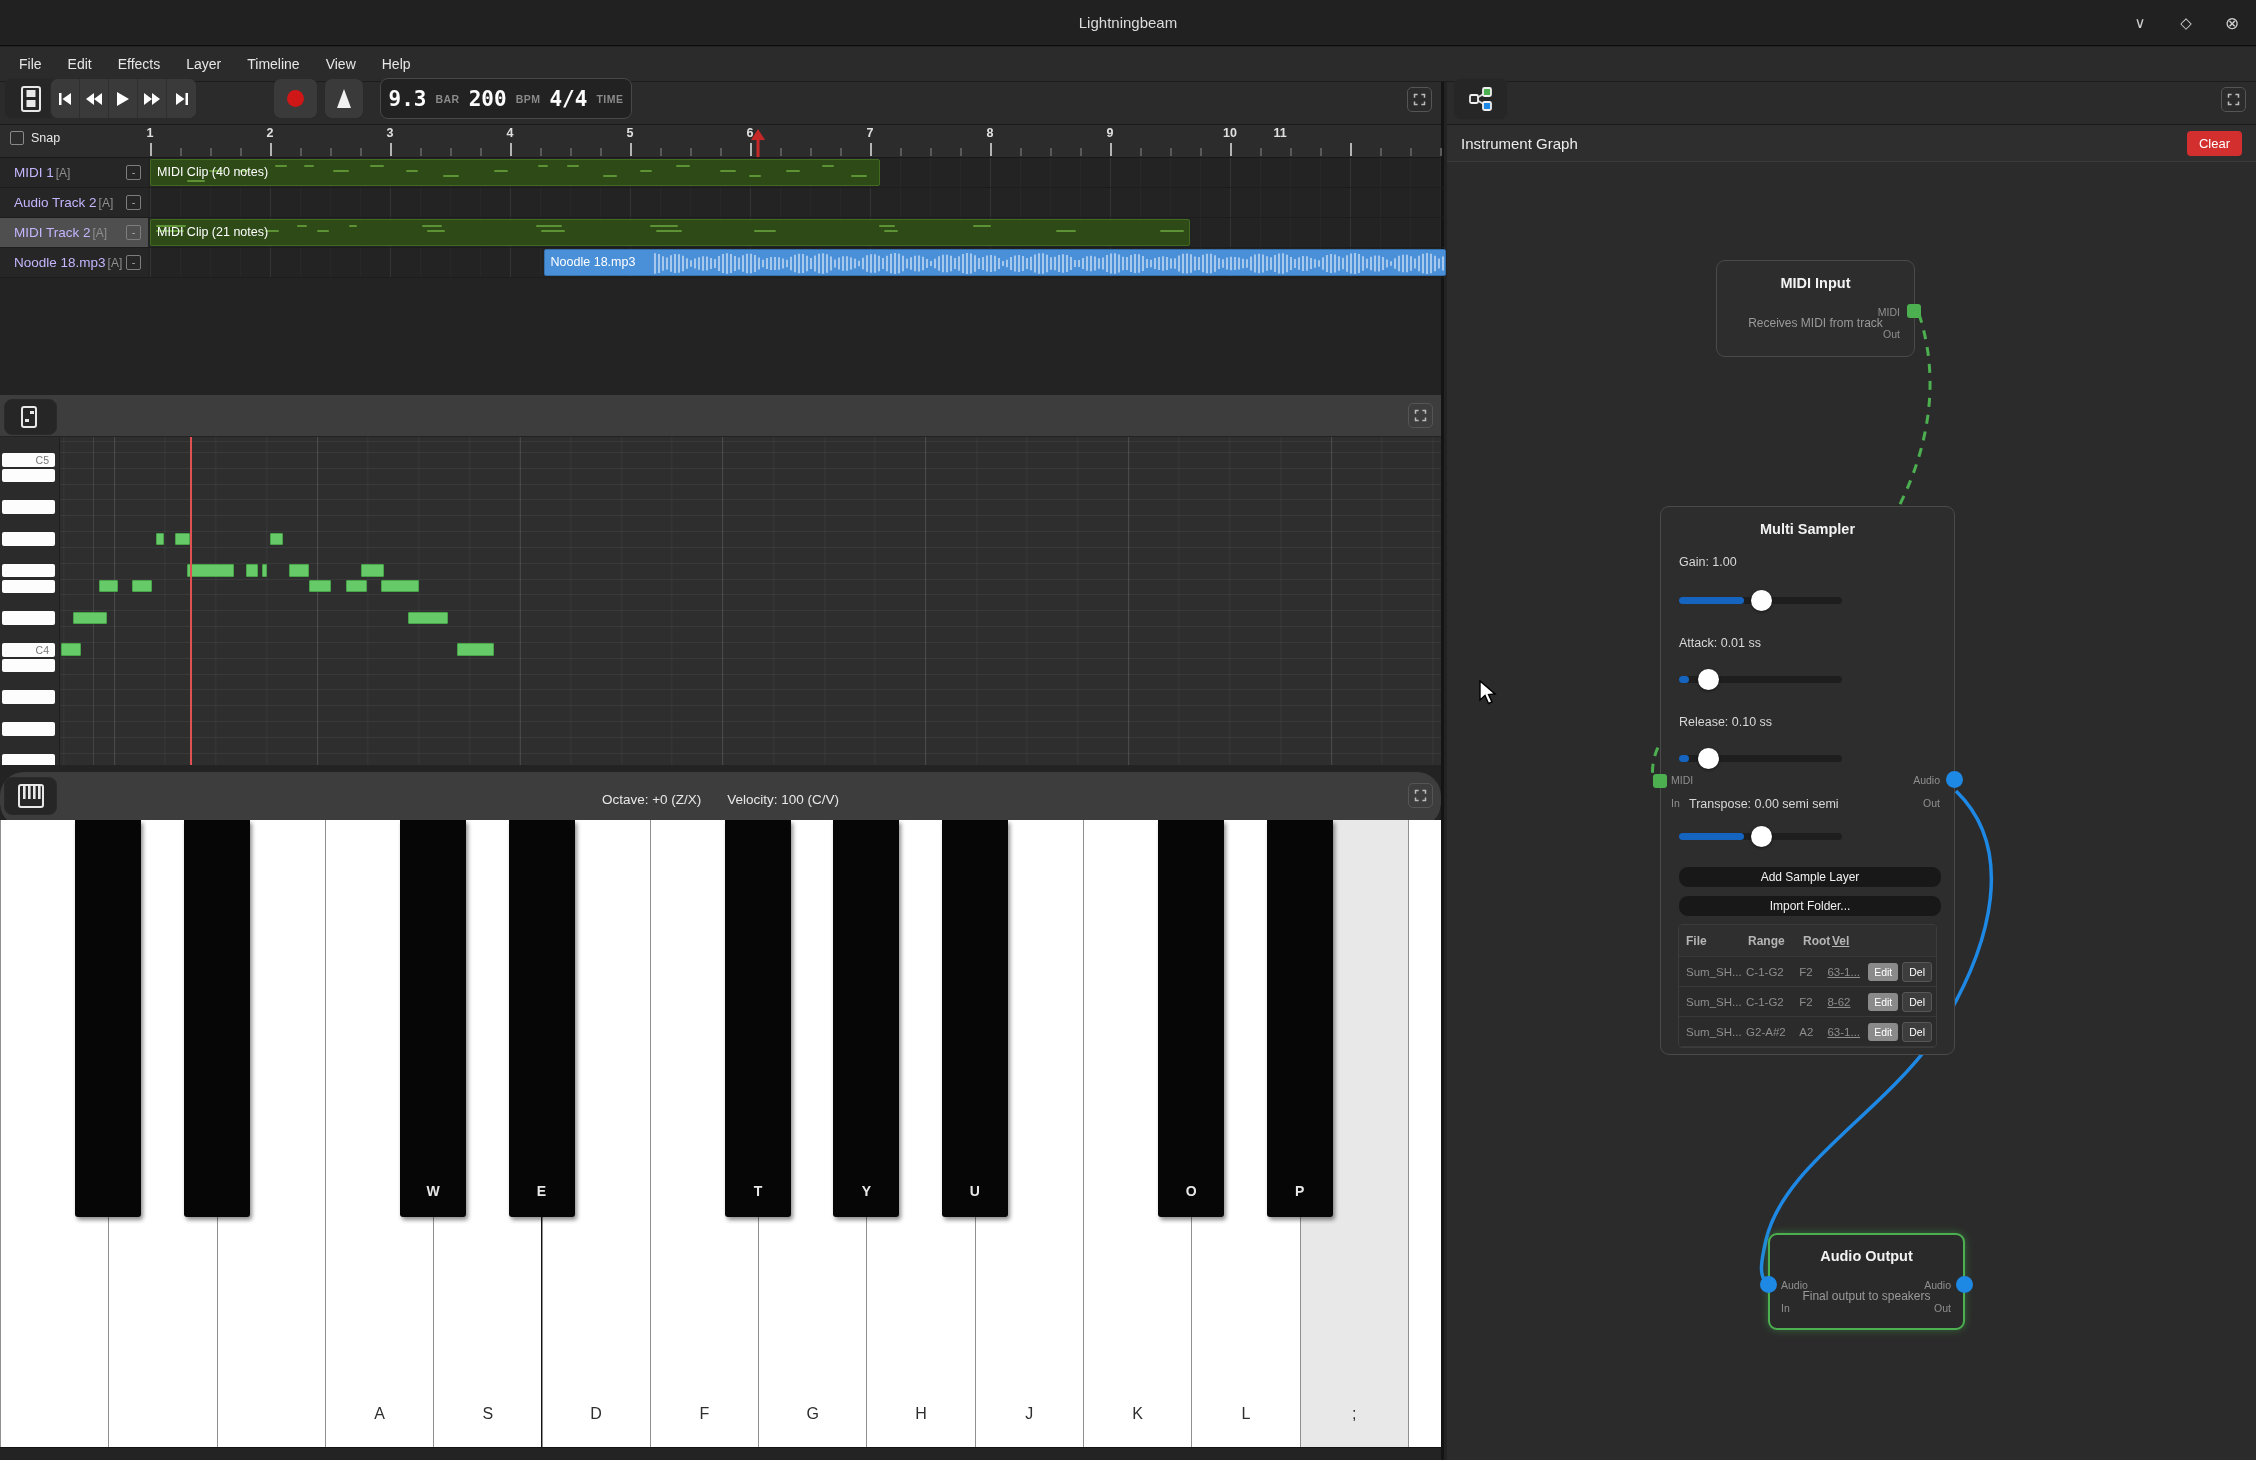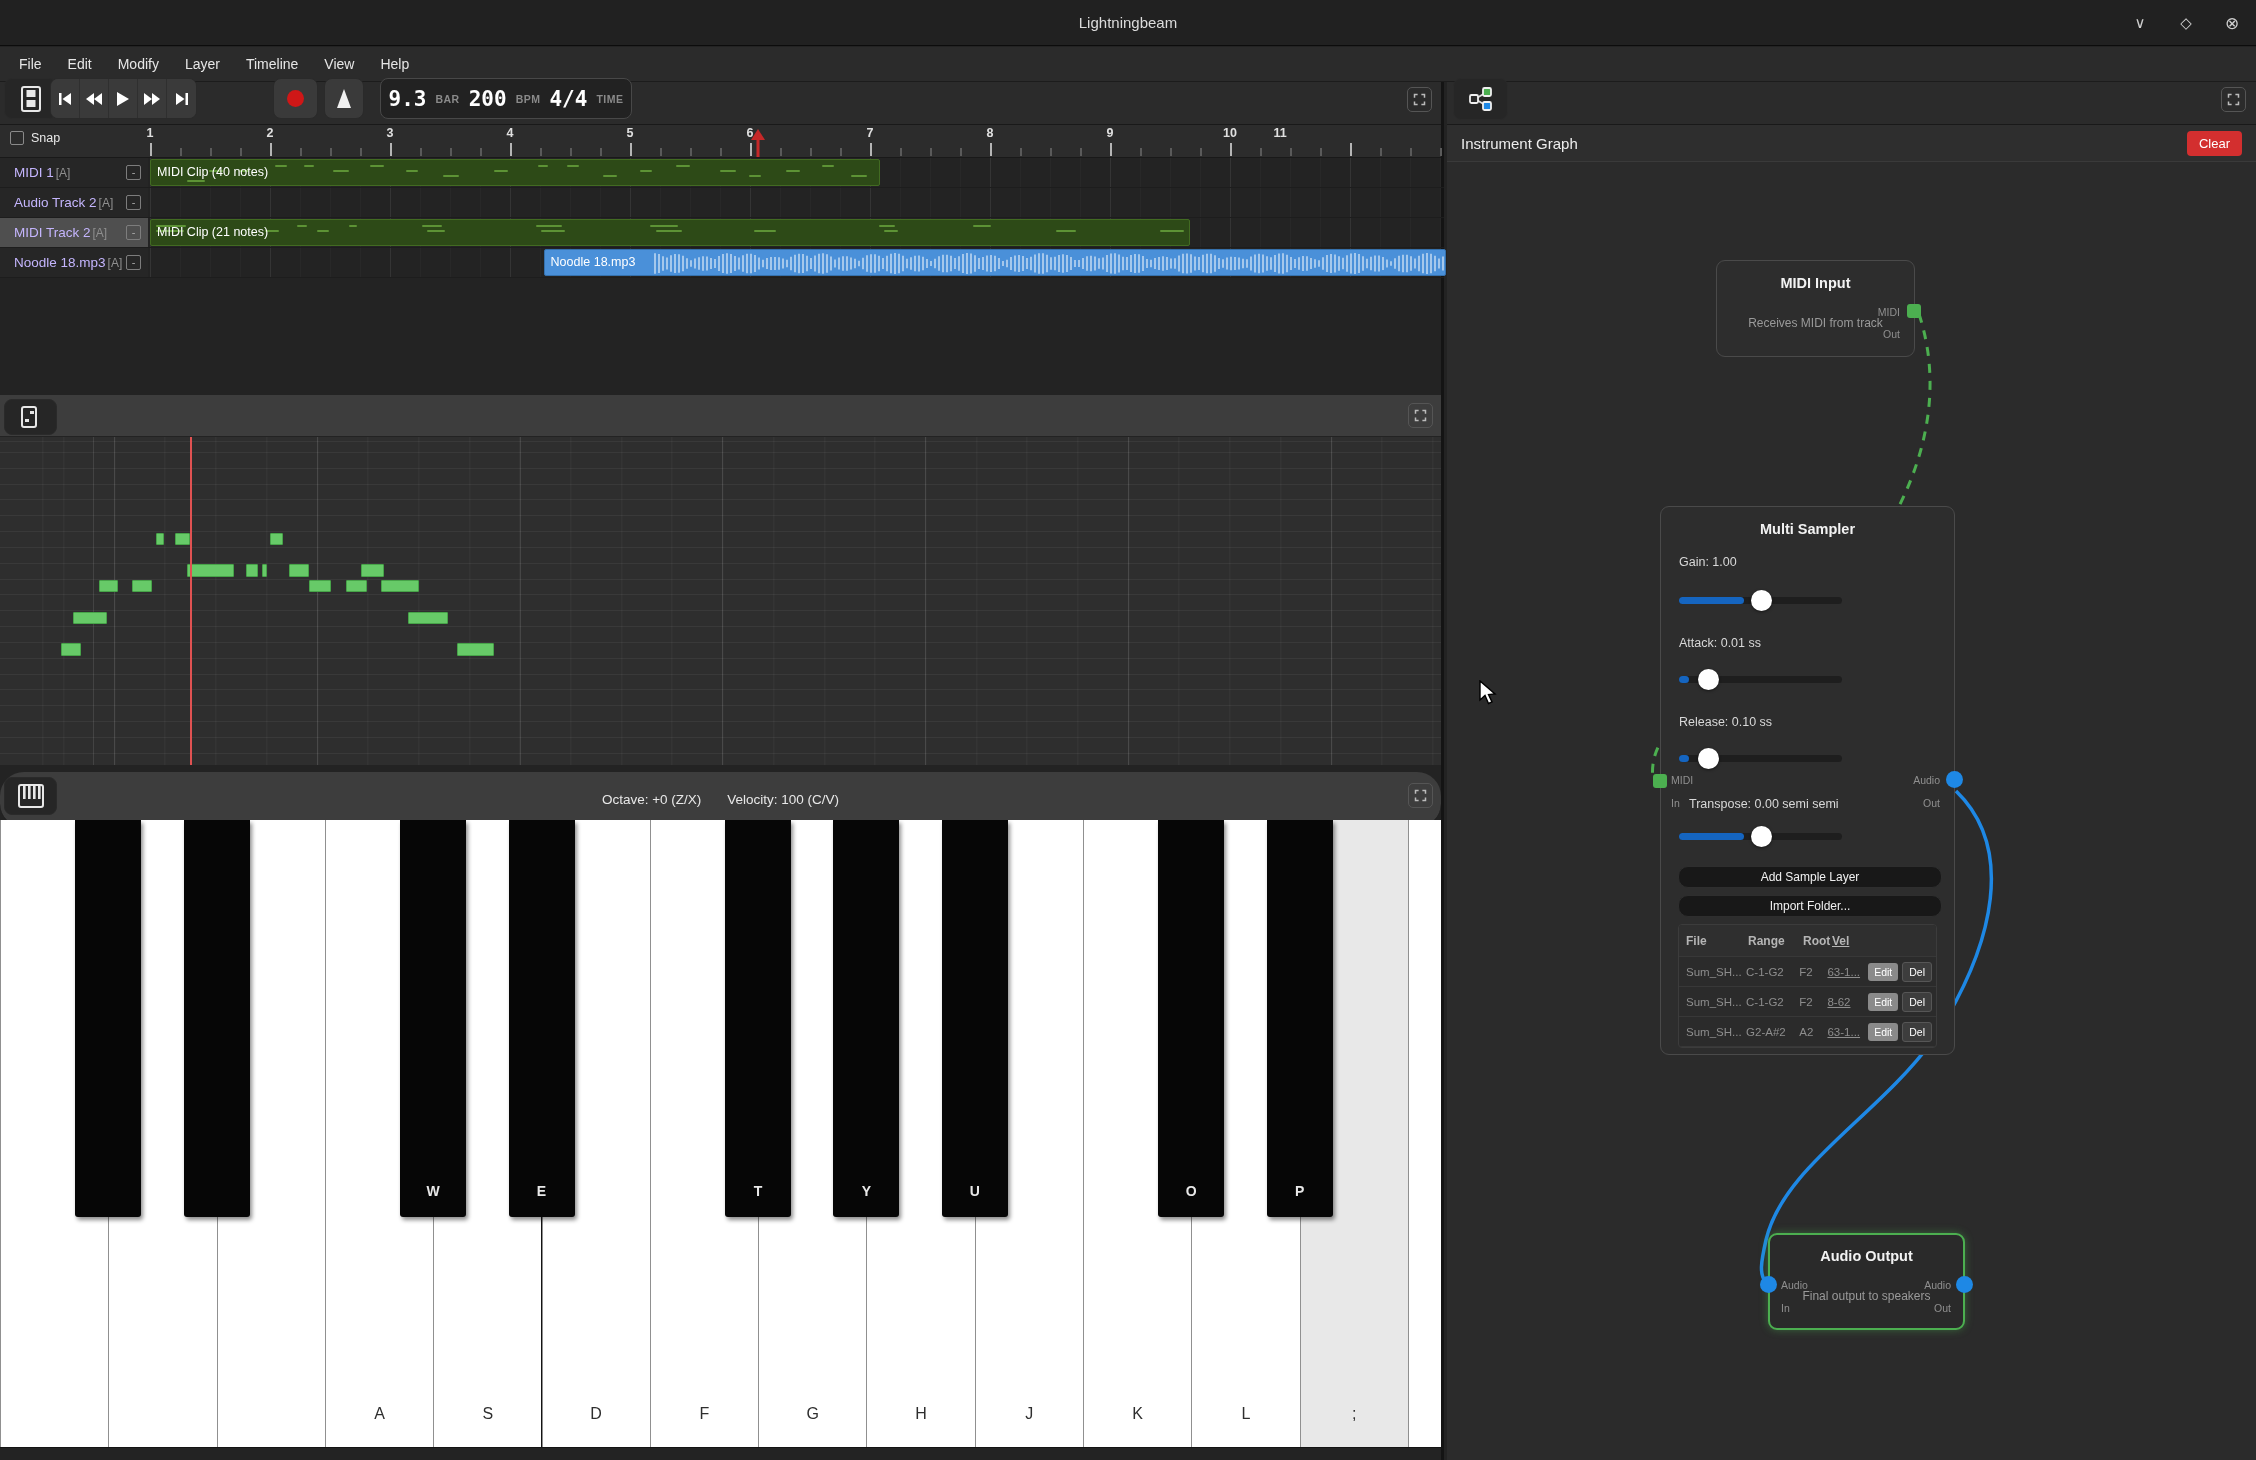--- a/index.html
+++ b/index.html
@@ -171,21 +171,21 @@
     <div class="win-controls">
       <span class="wc">∨</span>
       <span class="wc">◇</span>
       <span class="wc close">⊗</span>
     </div>
   </div>
 
   <div class="menubar" id="menubar">
       <div class="menu-item">File</div>
       <div class="menu-item">Edit</div>
-      <div class="menu-item">Modify</div>
+      <div class="menu-item">Effects</div>
       <div class="menu-item">Layer</div>
       <div class="menu-item">Timeline</div>
       <div class="menu-item">View</div>
       <div class="menu-item">Help</div>
     </div>
 
   <div class="left-sec">
 
     <div class="toolbar">
       <button class="tb-btn dark" style="left:4px; top:-4px; width:53px; height:41px;">
@@ -425,20 +425,38 @@
           <div class="pr-note" style="left: 132px; top: 143.14px; width: 20px; height: 12.33px;"></div>
           <div class="pr-note" style="left: 309px; top: 143.14px; width: 22px; height: 12.33px;"></div>
           <div class="pr-note" style="left: 346px; top: 143.14px; width: 21px; height: 12.33px;"></div>
           <div class="pr-note" style="left: 381px; top: 143.14px; width: 38px; height: 12.33px;"></div>
           <div class="pr-note" style="left: 73px; top: 174.8px; width: 34px; height: 12.33px;"></div>
           <div class="pr-note" style="left: 408px; top: 174.8px; width: 40px; height: 12.33px;"></div>
           <div class="pr-note" style="left: 61px; top: 206.46px; width: 20px; height: 12.33px;"></div>
           <div class="pr-note" style="left: 457px; top: 206.46px; width: 37px; height: 12.33px;"></div>
         </div>
       <div class="pr-playhead" id="pr-playhead" style="left: 190px;"></div>
+      <div class="pr-keys" id="pr-keys">
+          <div class="pr-wkey" style="top: 16px; height: 13.63px;">
+            <span class="pr-klabel">C5</span>
+          </div>
+          <div class="pr-wkey" style="top: 31.83px; height: 13.63px;"></div>
+          <div class="pr-wkey" style="top: 63.49px; height: 13.63px;"></div>
+          <div class="pr-wkey" style="top: 95.15px; height: 13.63px;"></div>
+          <div class="pr-wkey" style="top: 126.81px; height: 13.63px;"></div>
+          <div class="pr-wkey" style="top: 142.64px; height: 13.63px;"></div>
+          <div class="pr-wkey" style="top: 174.3px; height: 13.63px;"></div>
+          <div class="pr-wkey" style="top: 205.96px; height: 13.63px;">
+            <span class="pr-klabel">C4</span>
+          </div>
+          <div class="pr-wkey" style="top: 221.79px; height: 13.63px;"></div>
+          <div class="pr-wkey" style="top: 253.45px; height: 13.63px;"></div>
+          <div class="pr-wkey" style="top: 285.11px; height: 13.63px;"></div>
+          <div class="pr-wkey" style="top: 316.77px; height: 13.63px;"></div>
+        </div>
     </div>
 
     <div class="kb-header">
       <button class="tb-btn dark" style="left:4px; top:5px; width:53px; height:38px;">
         <svg width="26" height="24" viewBox="0 0 26 24">
           <rect x="1" y="1" width="24" height="22" rx="2" fill="none" stroke="#e8e8e8" stroke-width="2"></rect>
           <rect x="5" y="2" width="2.6" height="13" fill="#e8e8e8"></rect>
             <rect x="10" y="2" width="2.6" height="13" fill="#e8e8e8"></rect>
           <rect x="15" y="2" width="2.6" height="13" fill="#e8e8e8"></rect>
             <rect x="20" y="2" width="2.6" height="13" fill="#e8e8e8"></rect>

